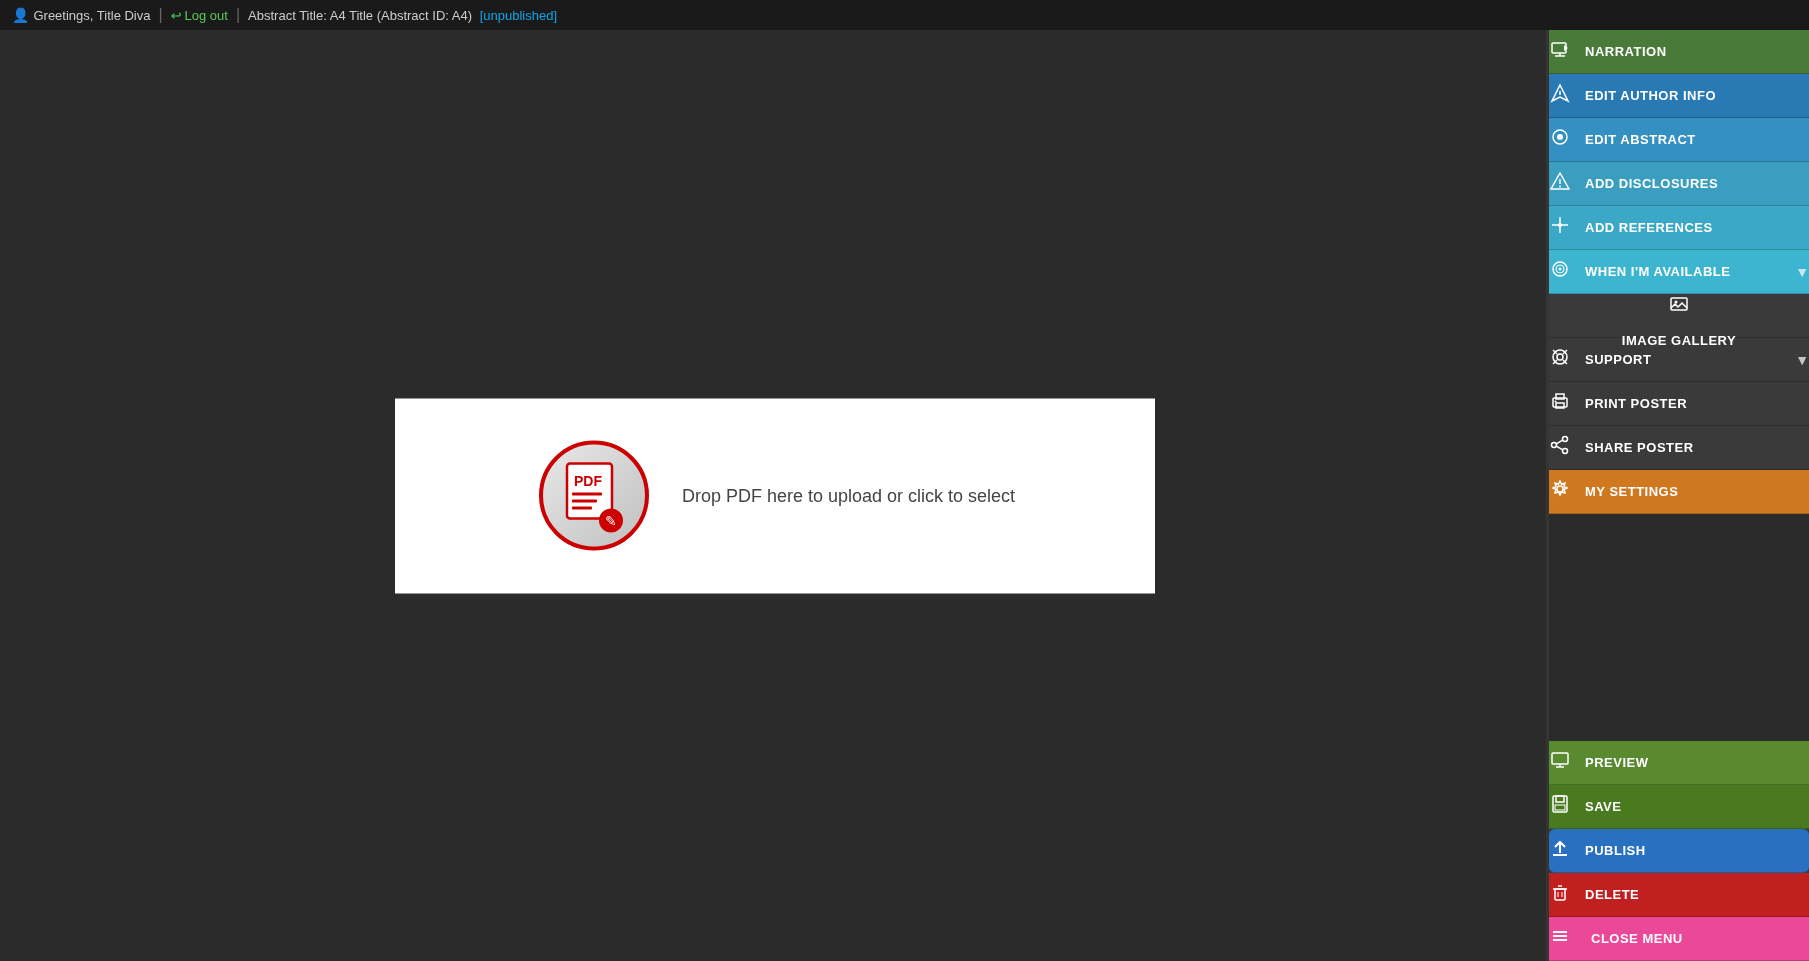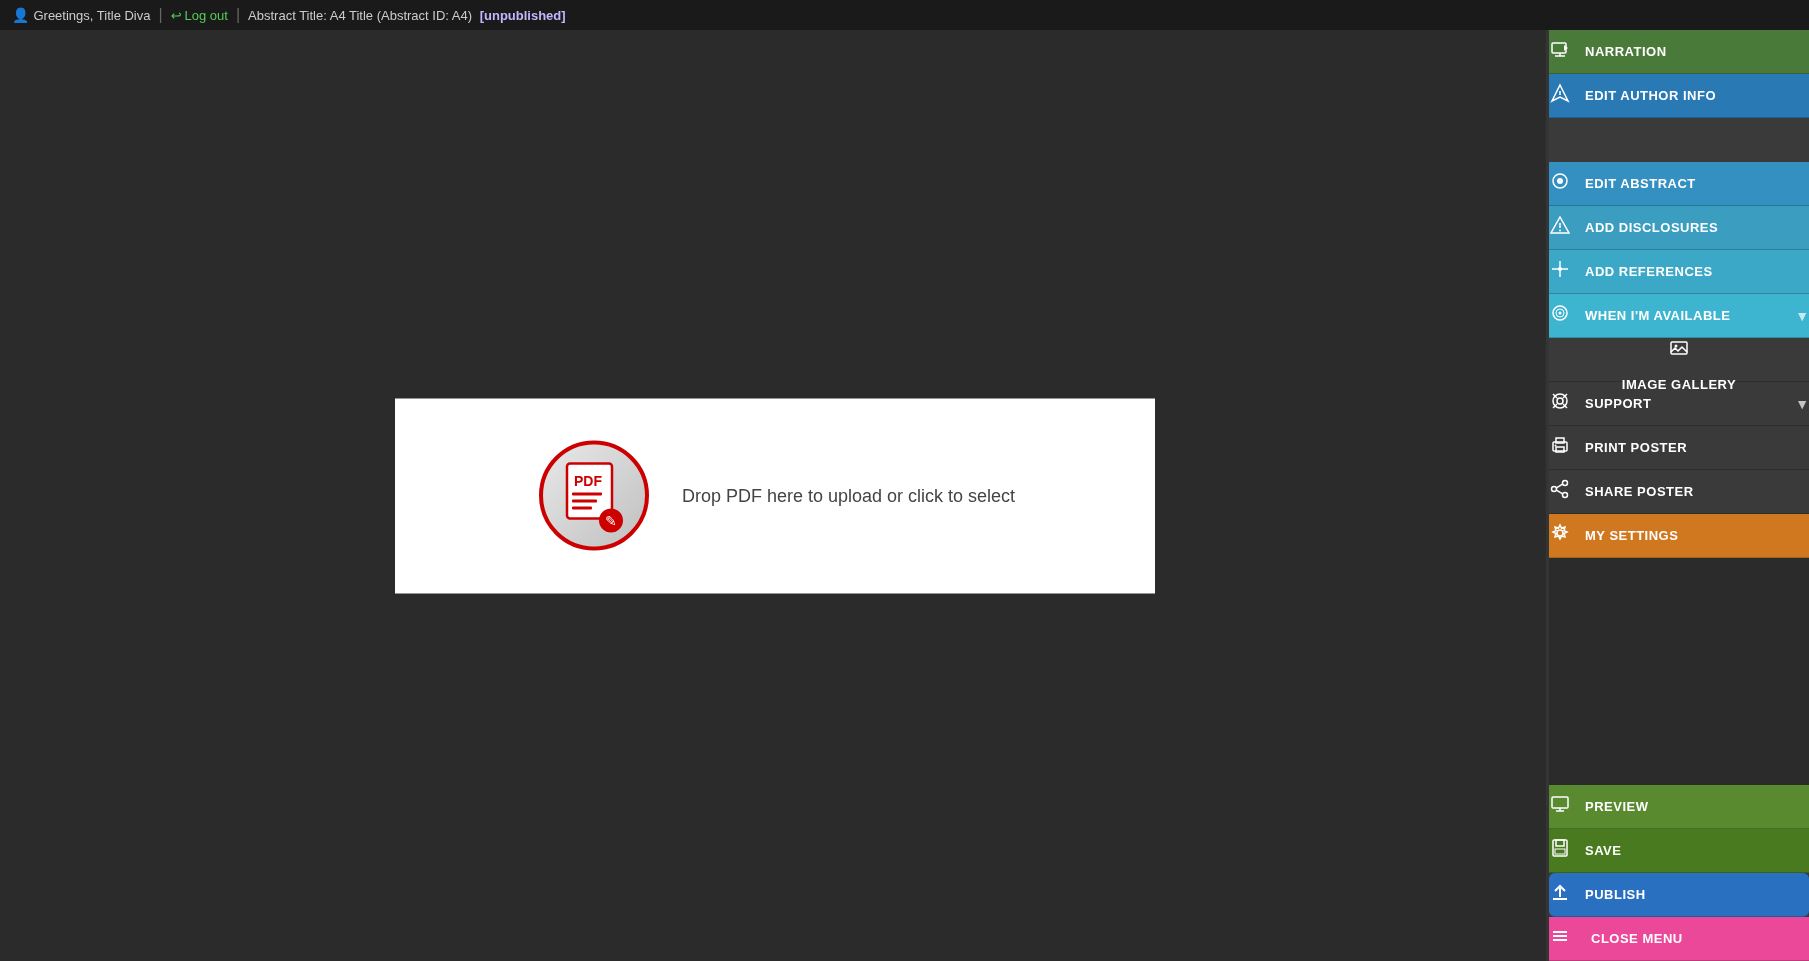--- a/index.html
+++ b/index.html
@@ -50,23 +50,22 @@
       color: #666;
     }
     #topbar .abstract-title {
       color: #ccc;
       font-size: 13px;
     }
     #topbar .abstract-title span.title-value {
       color: #ccc;
     }
     #topbar .abstract-title span.status-badge {
-      color: #c4b5fd;
+      color: #0ea5e9;
       margin-left: 4px;
-      font-weight: bold;
     }
 
     
     #main {
       display: flex;
       flex: 1;
       overflow: hidden;
     }
 
     
@@ -158,21 +157,21 @@
 
     .sidebar-item .arrow-icon {
       margin-left: auto;
       color: rgba(255,255,255,0.7);
       font-size: 14px;
     }
 
     
     .item-narration { background: #4a7a3a; }
     .item-edit-author { background: #2979b5; }
-    .item-edit-abstract { background: #3490c0; margin-top: 44px; }
+    .item-edit-abstract { background: #3490c0; }
     .item-add-disclosures { background: #3b9ec0; }
     .item-add-references { background: #3ba8c8; }
     .item-when-available { background: #3db5d0; }
     .item-image-gallery { background: #3a3a3a; flex-direction: column; }
     .item-support { background: #3a3a3a; }
     .item-print-poster { background: #3a3a3a; }
     .item-share-poster { background: #3a3a3a; }
     .item-my-settings { background: #d07820; }
 
     .sidebar-spacer {
@@ -390,20 +389,30 @@
     <span class="item-label">SAVE</span>
   </div>
         <div class="sidebar-item item-publish">
     <span class="item-icon"><svg width="20" height="20" viewBox="0 0 20 20" fill="white">
               <line x1="10" y1="15" x2="10" y2="5" stroke="white" stroke-width="2"></line>
               <polyline points="5,9 10,4 15,9" fill="none" stroke="white" stroke-width="2"></polyline>
               <line x1="3" y1="17" x2="17" y2="17" stroke="white" stroke-width="2"></line>
             </svg></span>
     <span class="item-label">PUBLISH</span>
   </div>
+        <div class="sidebar-item item-delete">
+    <span class="item-icon"><svg width="20" height="20" viewBox="0 0 20 20" fill="white">
+              <rect x="5" y="7" width="10" height="11" rx="1" fill="none" stroke="white" stroke-width="1.5"></rect>
+              <line x1="3" y1="7" x2="17" y2="7" stroke="white" stroke-width="1.5"></line>
+              <line x1="8" y1="4" x2="12" y2="4" stroke="white" stroke-width="1.5"></line>
+              <line x1="8" y1="10" x2="8" y2="15" stroke="white" stroke-width="1"></line>
+              <line x1="12" y1="10" x2="12" y2="15" stroke="white" stroke-width="1"></line>
+            </svg></span>
+    <span class="item-label">DELETE</span>
+  </div>
         <div class="sidebar-item item-close-menu">
     <span class="item-icon"><svg width="20" height="20" viewBox="0 0 20 20" fill="white">
               <line x1="3" y1="6" x2="17" y2="6" stroke="white" stroke-width="2"></line>
               <line x1="3" y1="10" x2="17" y2="10" stroke="white" stroke-width="2"></line>
               <line x1="3" y1="14" x2="17" y2="14" stroke="white" stroke-width="2"></line>
             </svg></span>
     <span class="item-label">CLOSE MENU</span>
   </div>
       </div>
 

